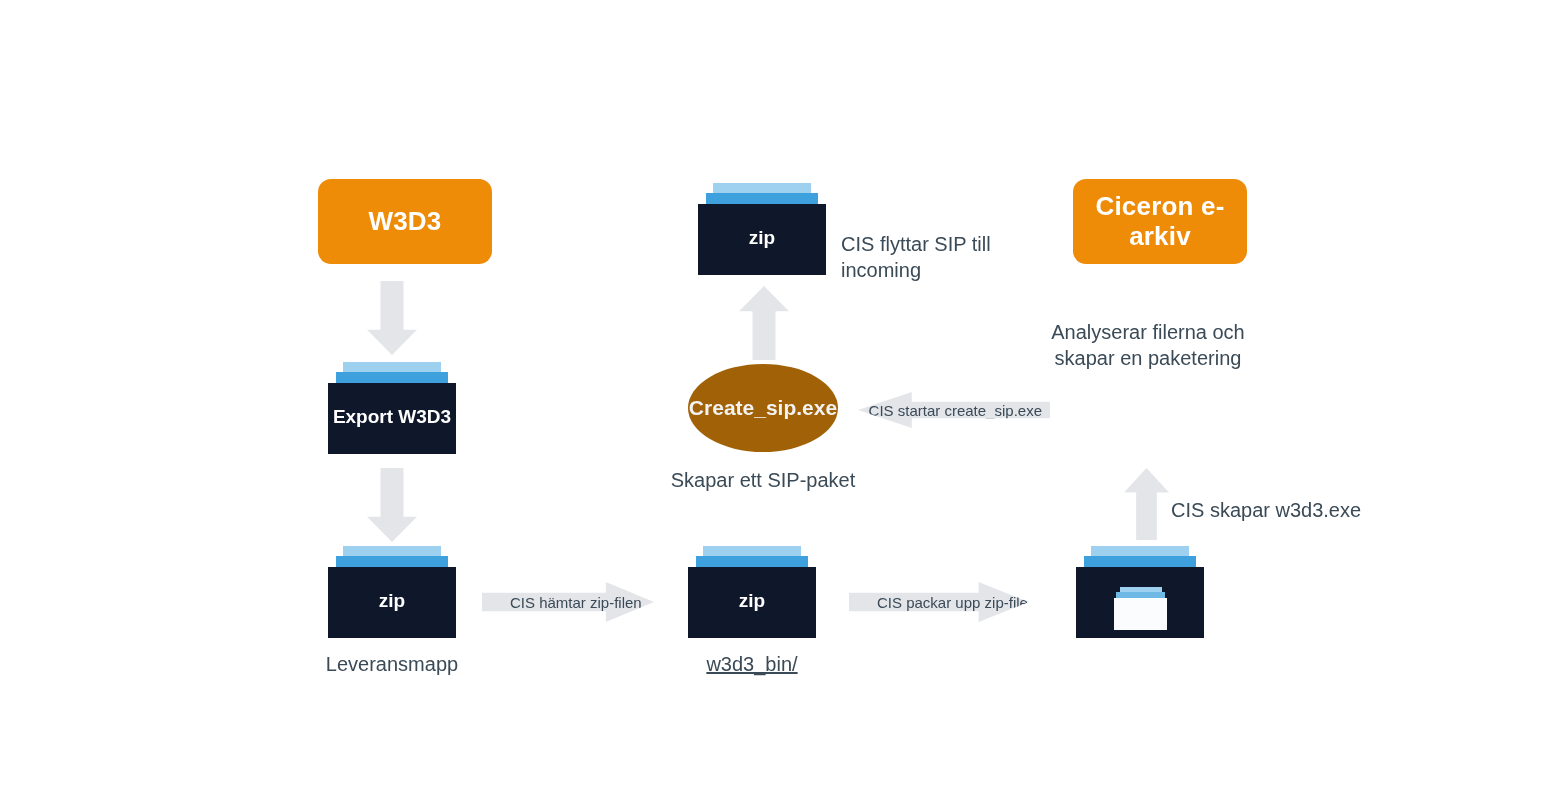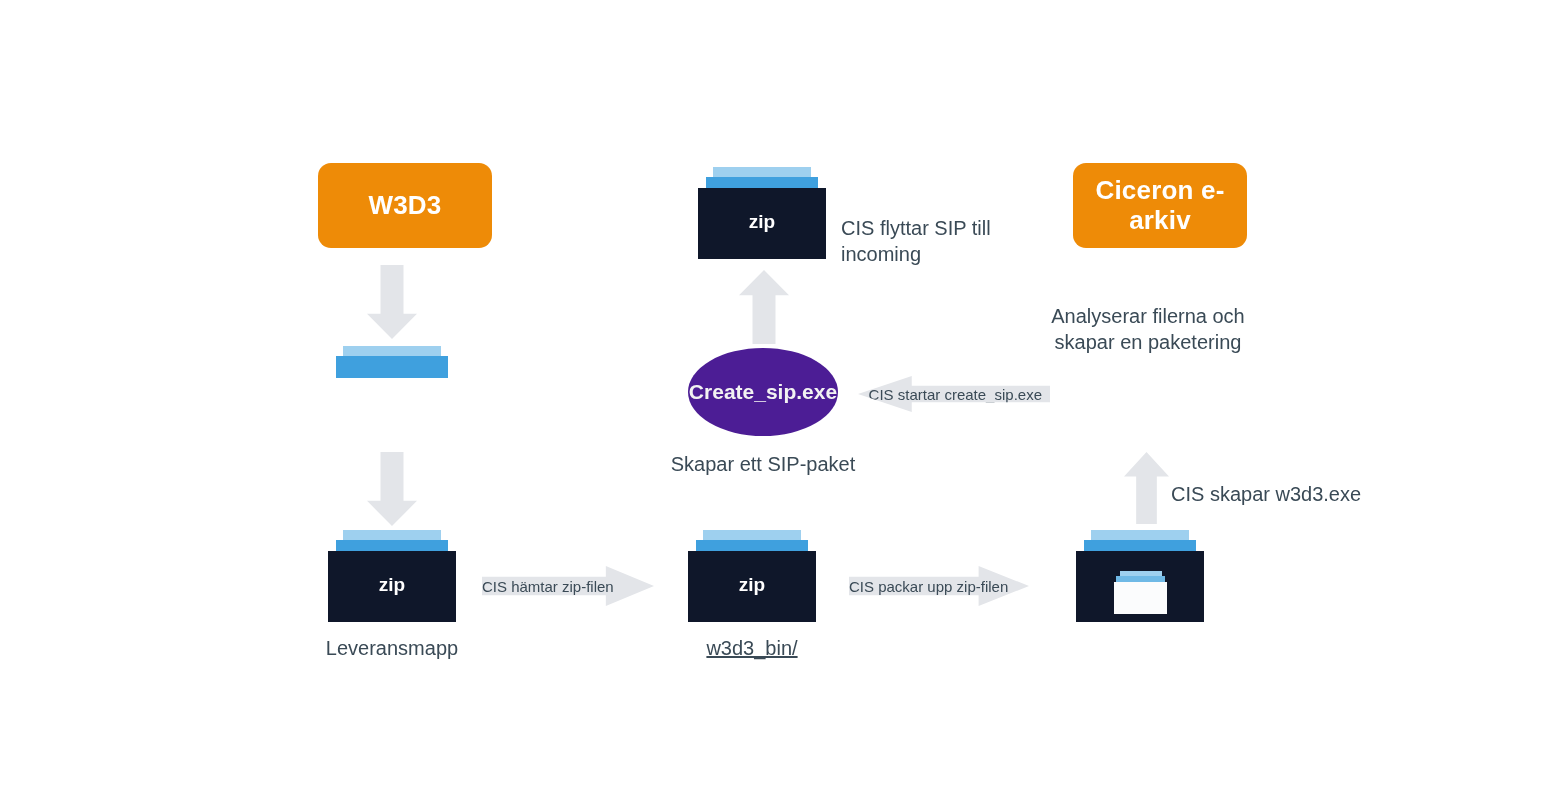--- a/index.html
+++ b/index.html
@@ -11,20 +11,21 @@
     width: 1551px;
     height: 804px;
     position: relative;
     overflow: hidden;
     font-family: "Liberation Sans", sans-serif;
     color: #3a4a56;
   }
   #canvas {
     position: absolute;
     inset: 0;
+    margin-top: 16px;
   }
 
   
   .node { position: absolute; }
 
   
   .orange-box {
     background: #ee8b07;
     border-radius: 13px;
     display: flex;
@@ -103,21 +104,21 @@
     top: 25%;
     width: 100%;
     height: 75%;
     background: #fbfcfd;
   }
 
   
   .ellipse {
     position: absolute;
     border-radius: 50%;
-    background: #4c1d95;
+    background: #a16207;
     display: flex;
     align-items: center;
     justify-content: center;
     color: #f2f2f2;
     font-weight: bold;
     font-size: 21px;
   }
 
   
   .caption {
@@ -140,20 +141,21 @@
     clip-path: polygon(0 27%, 72% 27%, 72% 0, 100% 50%, 72% 100%, 72% 73%, 0 73%);
     justify-content: flex-start;
   }
   .arrow-left {
     clip-path: polygon(100% 27%, 28% 27%, 28% 0, 0 50%, 28% 100%, 28% 73%, 100% 73%);
     justify-content: flex-end;
   }
   .arrow-right .arrow-label {
     font-size: 15px;
     color: #3a4a56;
+    padding-left: 28px;
     white-space: nowrap;
   }
   .arrow-left .arrow-label {
     font-size: 15px;
     color: #3a4a56;
     padding-right: 8px;
     white-space: nowrap;
   }
 
   .arrow-down, .arrow-up {
@@ -172,20 +174,23 @@
 
 <div id="canvas">
 
   <div class="node orange-box" style="left:318px; top:163px; width:174px; height:85px;">W3D3</div>
 
   <div class="arrow-down" style="left:367px; top:265px; width:50px; height:74px;"></div>
 
   <div class="folder" style="left:328px; top:346px; width:128px; height:92px;">
     <div class="lyr-back"></div>
     <div class="lyr-mid"></div>
+    <div class="lyr-front">
+      <span class="folder-label">Export W3D3</span>
+    </div>
   </div>
 
   <div class="arrow-down" style="left:367px; top:452px; width:50px; height:74px;"></div>
 
   <div class="folder" style="left:328px; top:530px; width:128px; height:92px;">
     <div class="lyr-back"></div>
     <div class="lyr-mid"></div>
     <div class="lyr-front">
       <span class="folder-label">zip</span>
     </div>

